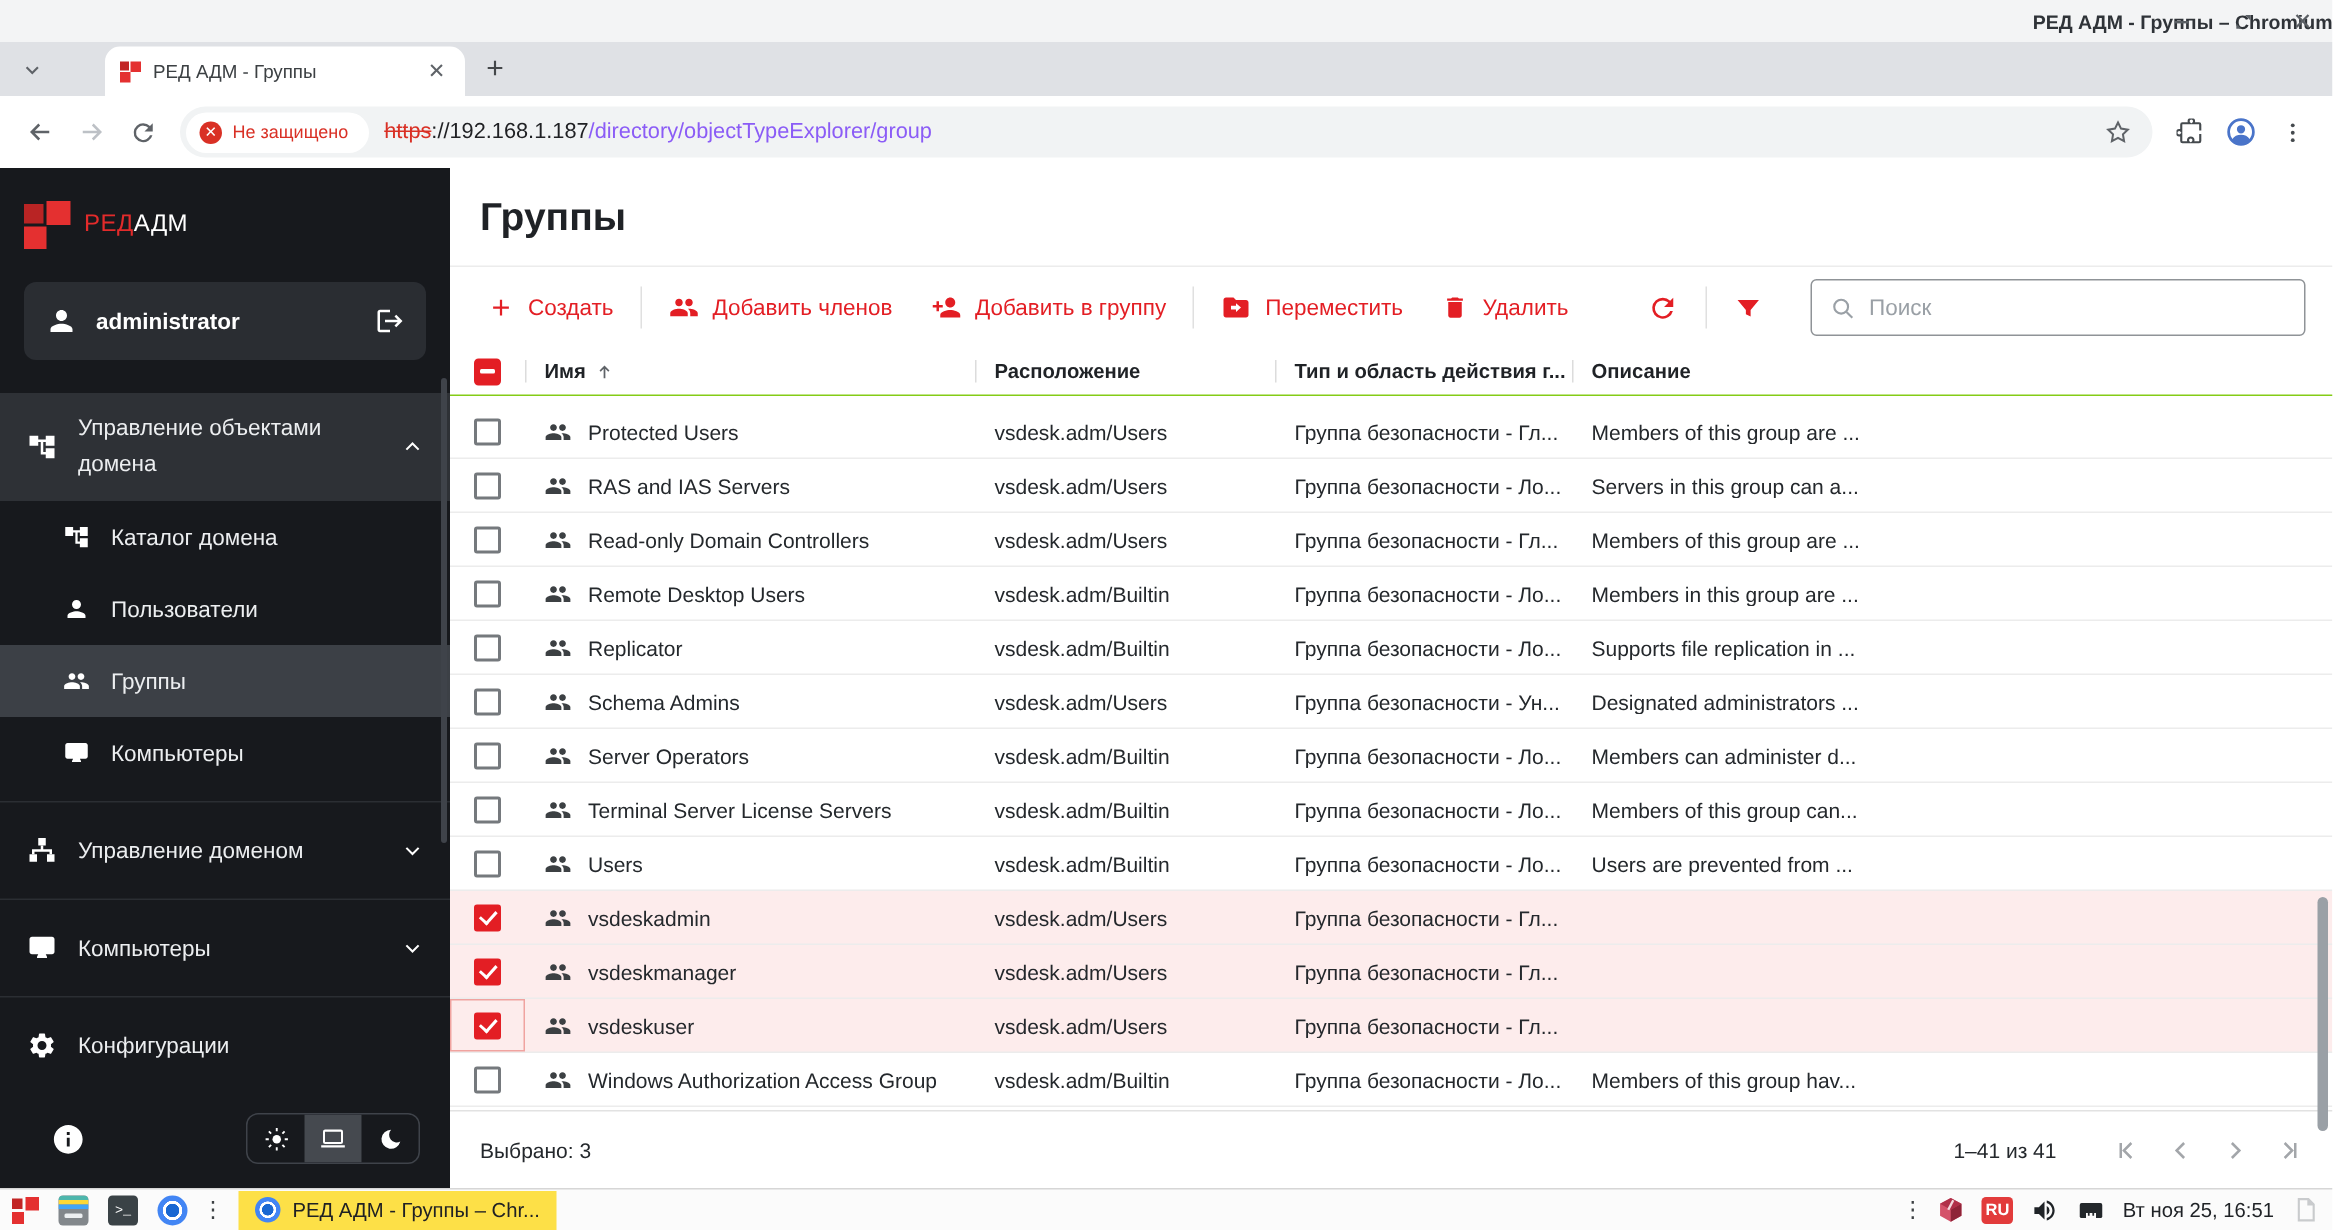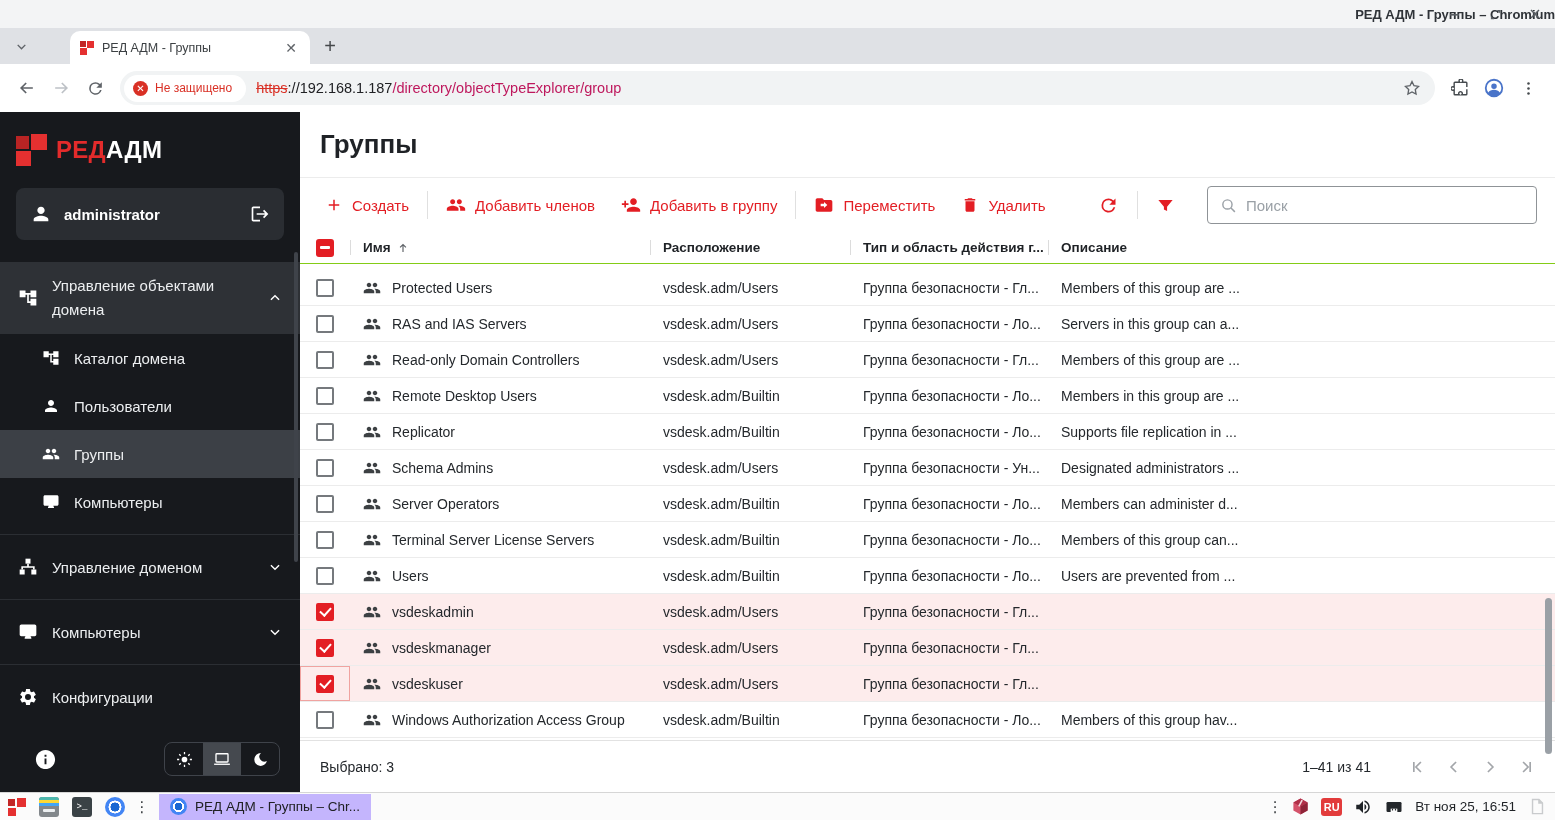--- a/index.html
+++ b/index.html
@@ -37,33 +37,33 @@
   .nav-btn.disabled { color: #bdc1c6; }
   .omnibox { flex: 1; height: 34px; background: #f1f3f4; border-radius: 17px; margin: 0 8px;
     display: flex; align-items: center; padding: 0 8px 0 4px; font-size: 14px; }
   .sec-chip { background: #fff; height: 27px; border-radius: 14px; display: flex; align-items: center; gap: 7px; padding: 0 14px 0 9px; }
   .danger-dot { width: 15px; height: 15px; border-radius: 50%; background: var(--chrome-red); color: #fff;
     font-size: 10px; font-weight: bold; display: flex; align-items: center; justify-content: center; }
   .sec-text { color: var(--chrome-red); font-size: 12px; }
   .url { margin-left: 10px; display: flex; white-space: nowrap; overflow: hidden; font-size: 14.5px; }
   .url-scheme { color: var(--chrome-red); text-decoration: line-through; }
   .url-host { color: #202124; }
-  .url-path { color: #be185d; }
+  .url-path { color: #8b5cf6; }
   .star-btn { margin-left: auto; color: #5f6368; padding: 0 6px; display: flex; }
   .tb-action { width: 34px; height: 34px; display: flex; align-items: center; justify-content: center; color: #454a4e; }
 
   
   .main { flex: 1; display: flex; min-height: 0; }
 
   
   .sidebar { width: 300px; flex: none; background: #17191d; color: #eceef0; position: relative; overflow: hidden; }
   .logo-row { padding: 22px 16px 10px; display: flex; align-items: center; }
   .logo-mark { width: 34px; height: 32px; position: relative; margin-right: 6px; }
   .logo-mark i { position: absolute; }
-  .logo-text { font-size: 24px; font-weight: bold; letter-spacing: .3px; }
+  .logo-text { font-size: 16px; font-weight: normal; letter-spacing: .3px; }
   .logo-red { color: #e32b2b; }
   .logo-white { color: #fff; }
   .user-card { margin: 12px 16px 22px; background: #2a2d32; border-radius: 8px; height: 52px;
     display: flex; align-items: center; gap: 12px; padding: 0 14px; }
   .user-name { flex: 1; font-size: 15px; font-weight: bold; color: #fff; }
   .sb-icon { flex: none; display: flex; align-items: center; justify-content: center; }
   .nav-parent { background: #2e3136; min-height: 72px; display: flex; align-items: center; gap: 14px; padding: 10px 18px; font-size: 15px; }
   .nav-parent-label { flex: 1; line-height: 1.6; }
   .nav-sub { height: 48px; display: flex; align-items: center; gap: 14px; padding-left: 42px; font-size: 15px; }
   .nav-sub.active { background: #3c4046; }
@@ -118,21 +118,21 @@
     padding: 0 16px 0 20px; font-size: 14px; color: #24282c; }
   .range { margin-left: auto; margin-right: 24px; font-size: 14px; }
   .pg-btn { width: 26px; height: 26px; margin-left: 10px; display: flex; align-items: center; justify-content: center; color: #a3a6aa; }
   .content-scroll { position: absolute; right: 3px; top: 486px; width: 7px; height: 156px; background: #9aa0a6; border-radius: 4px; }
 
   
   .taskbar { height: 28px; flex: none; background: #fbfbfb; border-top: 1px solid #d6d6d6;
     display: flex; align-items: center; padding: 0 8px; gap: 13px; }
   .tb-ico { display: flex; align-items: center; justify-content: center; width: 20px; height: 20px; flex: none; }
   .dots-sep { color: #3c4043; font-size: 15px; line-height: 1; width: 8px; display: flex; justify-content: center; }
-  .task-pill { background: #c4b5fd; height: 26px; display: flex; align-items: center; gap: 8px; padding: 0 11px; font-size: 13.5px; color: #202124; }
+  .task-pill { background: #fde047; height: 26px; display: flex; align-items: center; gap: 8px; padding: 0 11px; font-size: 13.5px; color: #202124; }
   .tb-right { margin-left: auto; display: flex; align-items: center; gap: 11px; }
   .ru-badge { background: #e23b3b; color: #fff; font-size: 11px; font-weight: bold; width: 21px; height: 18px;
     display: flex; align-items: center; justify-content: center; border-radius: 3px; }
   .clock { font-size: 13.5px; color: #1f2226; white-space: nowrap; }
   .chromium-ball { width: 20px; height: 20px; border-radius: 50%;
     background: radial-gradient(circle at 50% 50%, #1967d2 0 31%, #ffffff 33% 45%, #4285f4 47% 100%); }
   .chromium-ball.sm { width: 17px; height: 17px; }
   .term-box { width: 20px; height: 20px; background: #3a4246; border-radius: 3px; color: #fff;
     font-family: "Liberation Mono", monospace; font-size: 9px; display: flex; align-items: center; justify-content: center; }
   .fm-box { width: 20px; height: 20px; background: #82878b; border-radius: 3px; position: relative; overflow: hidden; }

